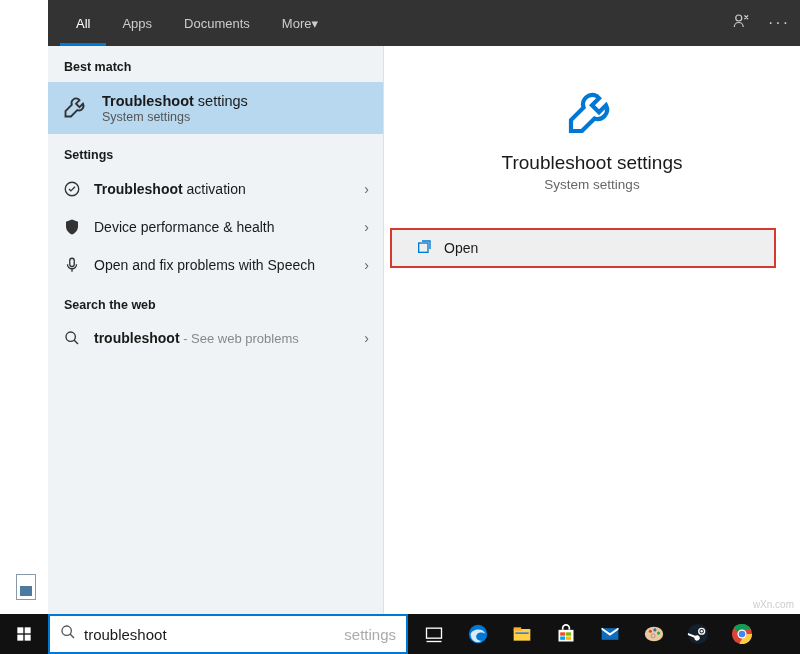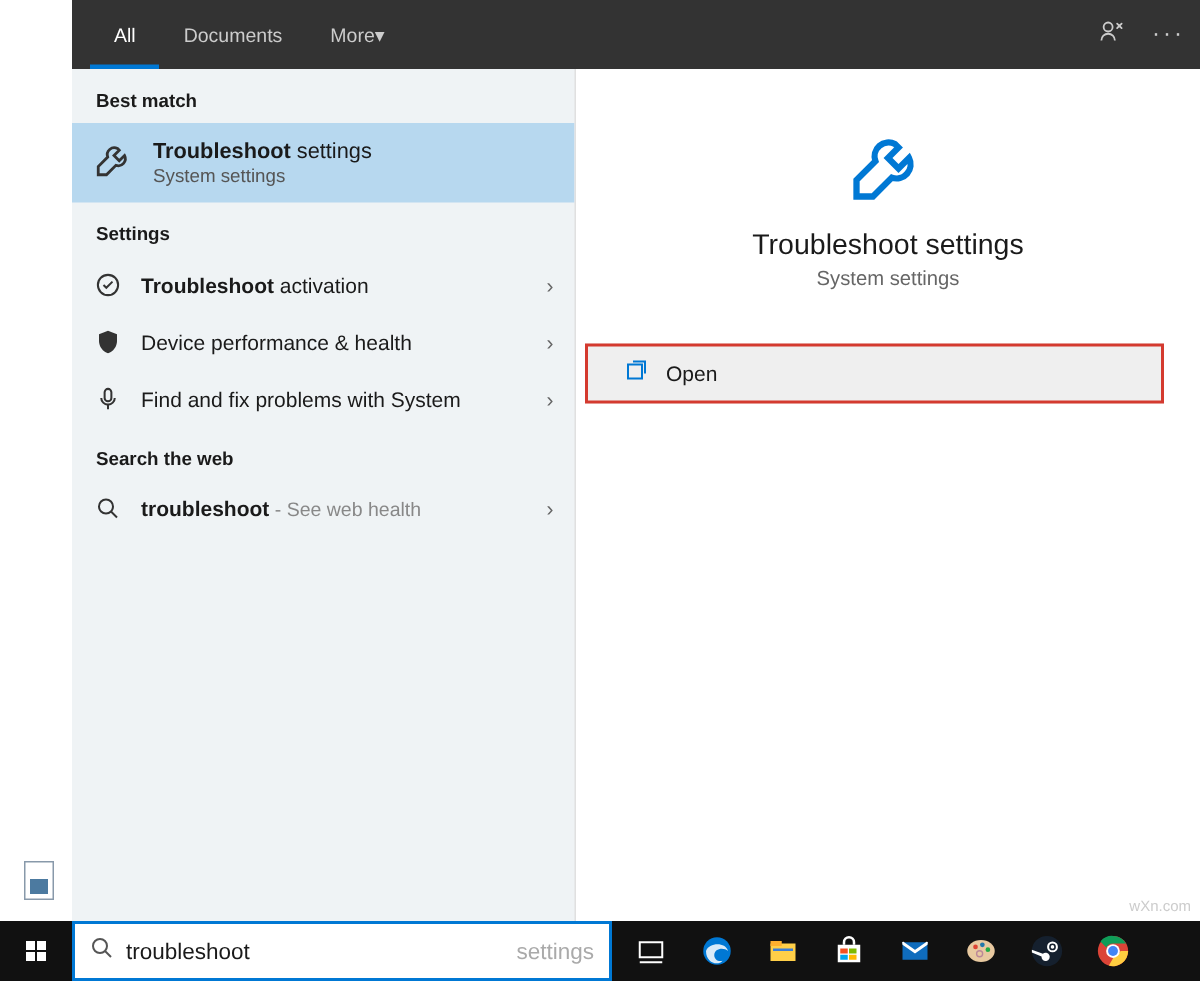--- a/index.html
+++ b/index.html
@@ -54,20 +54,21 @@
 .wtmk { position:absolute; right:6px; bottom:44px; font-size:10px; color:#ccc; }
 </style>
 </head>
 <body>
 
 <div class="left-whitespace"></div>
 <div class="desktop-icon"></div>
 
 <div class="top-tabs">
   <div class="tab active">All</div>
+  <div class="tab">Apps</div>
   <div class="tab">Documents</div>
   <div class="tab tab-more">
     <span>More</span>
     <span>▾</span>
   </div>
   <div class="top-right">
     <span>
       <svg width="18" height="18" viewBox="0 0 24 24" fill="none" stroke="#ccc" stroke-width="1.6">
           <circle cx="9" cy="8" r="4"></circle>
           <path d="M3 20c0-3.3 2.7-6 6-6s6 2.7 6 6"></path>
@@ -115,34 +116,34 @@
     <span class="chev">›</span>
   </div>
 
   <div class="list-item">
     <span class="li-icon">
       <svg width="18" height="18" viewBox="0 0 24 24" fill="none" stroke="#333" stroke-width="1.8">
           <rect x="9" y="3" width="6" height="11" rx="3"></rect>
           <path d="M6 11a6 6 0 0 0 12 0M12 17v4"></path>
         </svg>
     </span>
-    <span class="li-text light">Find and fix problems with System</span>
+    <span class="li-text light">Open and fix problems with Speech</span>
     <span class="chev">›</span>
   </div>
 
   <div class="section-header">Search the web</div>
 
   <div class="list-item">
     <span class="li-icon">
       <svg width="16" height="16" viewBox="0 0 24 24" fill="none" stroke="#333" stroke-width="2">
           <circle cx="10" cy="10" r="7"></circle>
           <path d="M21 21l-6-6"></path>
         </svg>
     </span>
-    <span class="li-text"><b>troubleshoot</b><span class="hint"> - See web health</span></span>
+    <span class="li-text"><b>troubleshoot</b><span class="hint"> - See web problems</span></span>
     <span class="chev">›</span>
   </div>
 </div>
 
 <div class="preview-panel">
   <div class="preview-center">
     <span class="wrench-big">
       <svg viewBox="0 0 24 24" fill="none" stroke="#0078d4" stroke-width="1.8">
           <path d="M14 6a4 4 0 0 0-5.6 4.9L3 16.3V21h4.7l5.4-5.4A4 4 0 0 0 18 10l-3 3-3-3 3-3z"></path>
         </svg>

